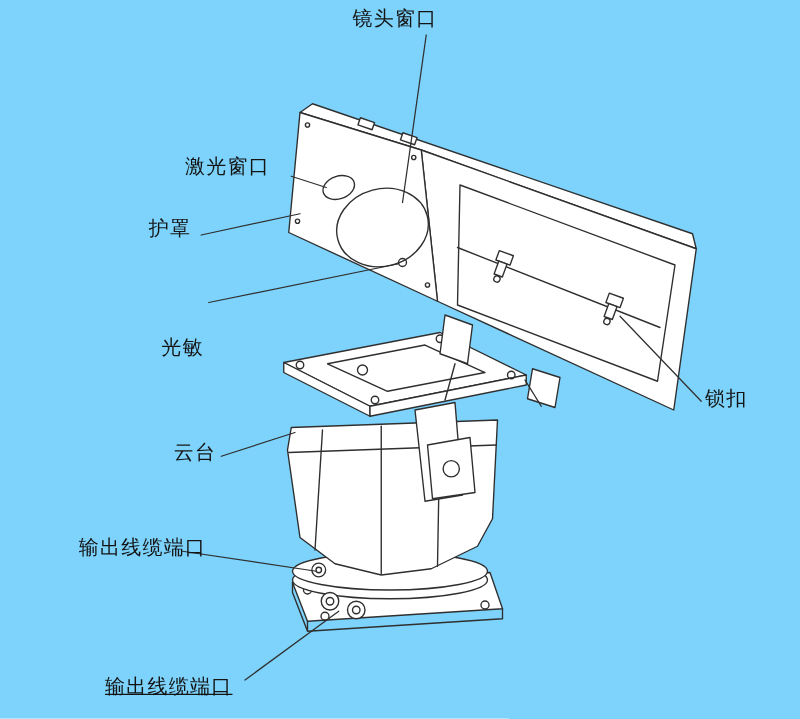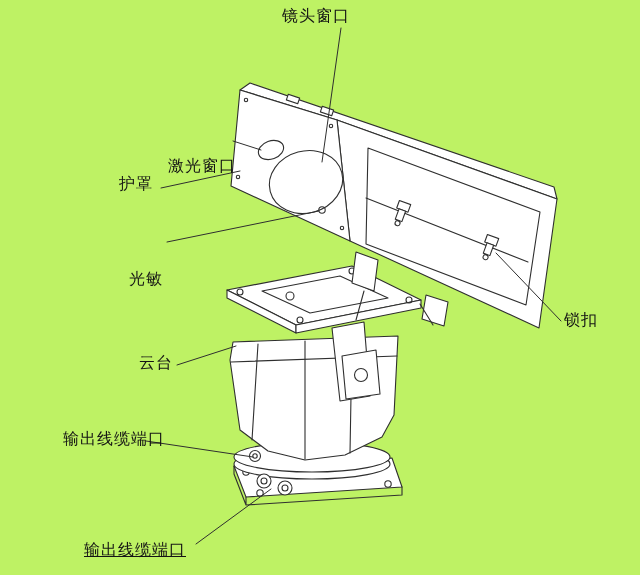--- a/index.html
+++ b/index.html
@@ -4,39 +4,39 @@
 <style>
   html, body {
     margin: 0;
     padding: 0;
     background: #ffffff;
   }
   #stage {
     position: relative;
     width: 640px;
     height: 575px;
-    background: #bef264;
+    background: #7dd3fc;
     overflow: hidden;
     font-family: "Liberation Serif", "DejaVu Serif", serif;
   }
   #drawing {
     position: absolute;
     left: 0;
     top: 0;
   }
   .callout {
     position: absolute;
     font-size: 16px;
     color: #141414;
     letter-spacing: 1px;
     white-space: nowrap;
     line-height: 1;
   }
   .lbl-lens   { left: 282px; top: 8px; }
-  .lbl-laser  { left: 168px; top: 126px; margin-top: 32px; }
+  .lbl-laser  { left: 148px; top: 126px; }
   .lbl-hood   { left: 119px; top: 176px; }
   .lbl-photo  { left: 129px; top: 231px; margin-top: 40px; }
   .lbl-lock   { left: 564px; top: 312px; }
   .lbl-pt     { left: 139px; top: 355px; }
   .lbl-level  { left: 63px;  top: 431px; }
   .lbl-out    { left: 84px;  top: 542px; text-decoration: underline; }
 </style>
 </head>
 <body>
 

